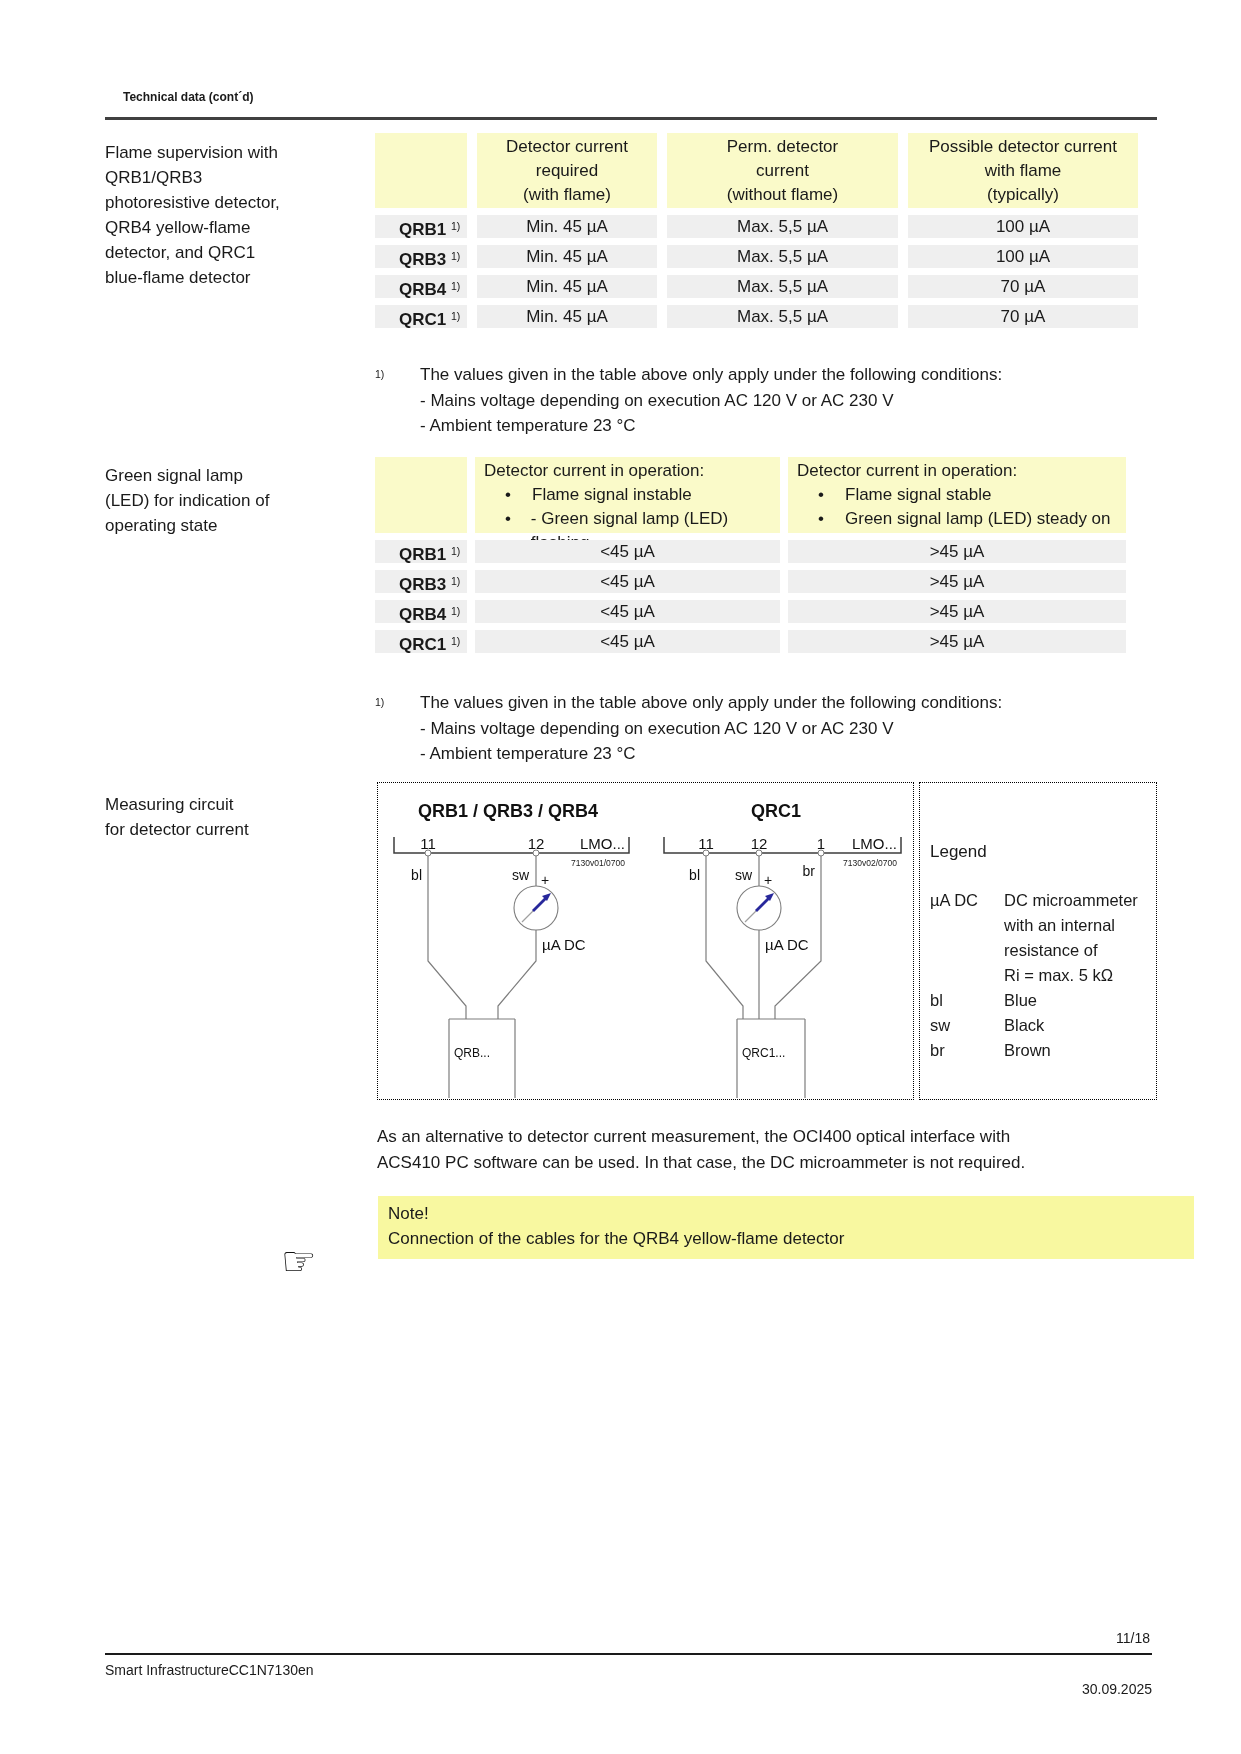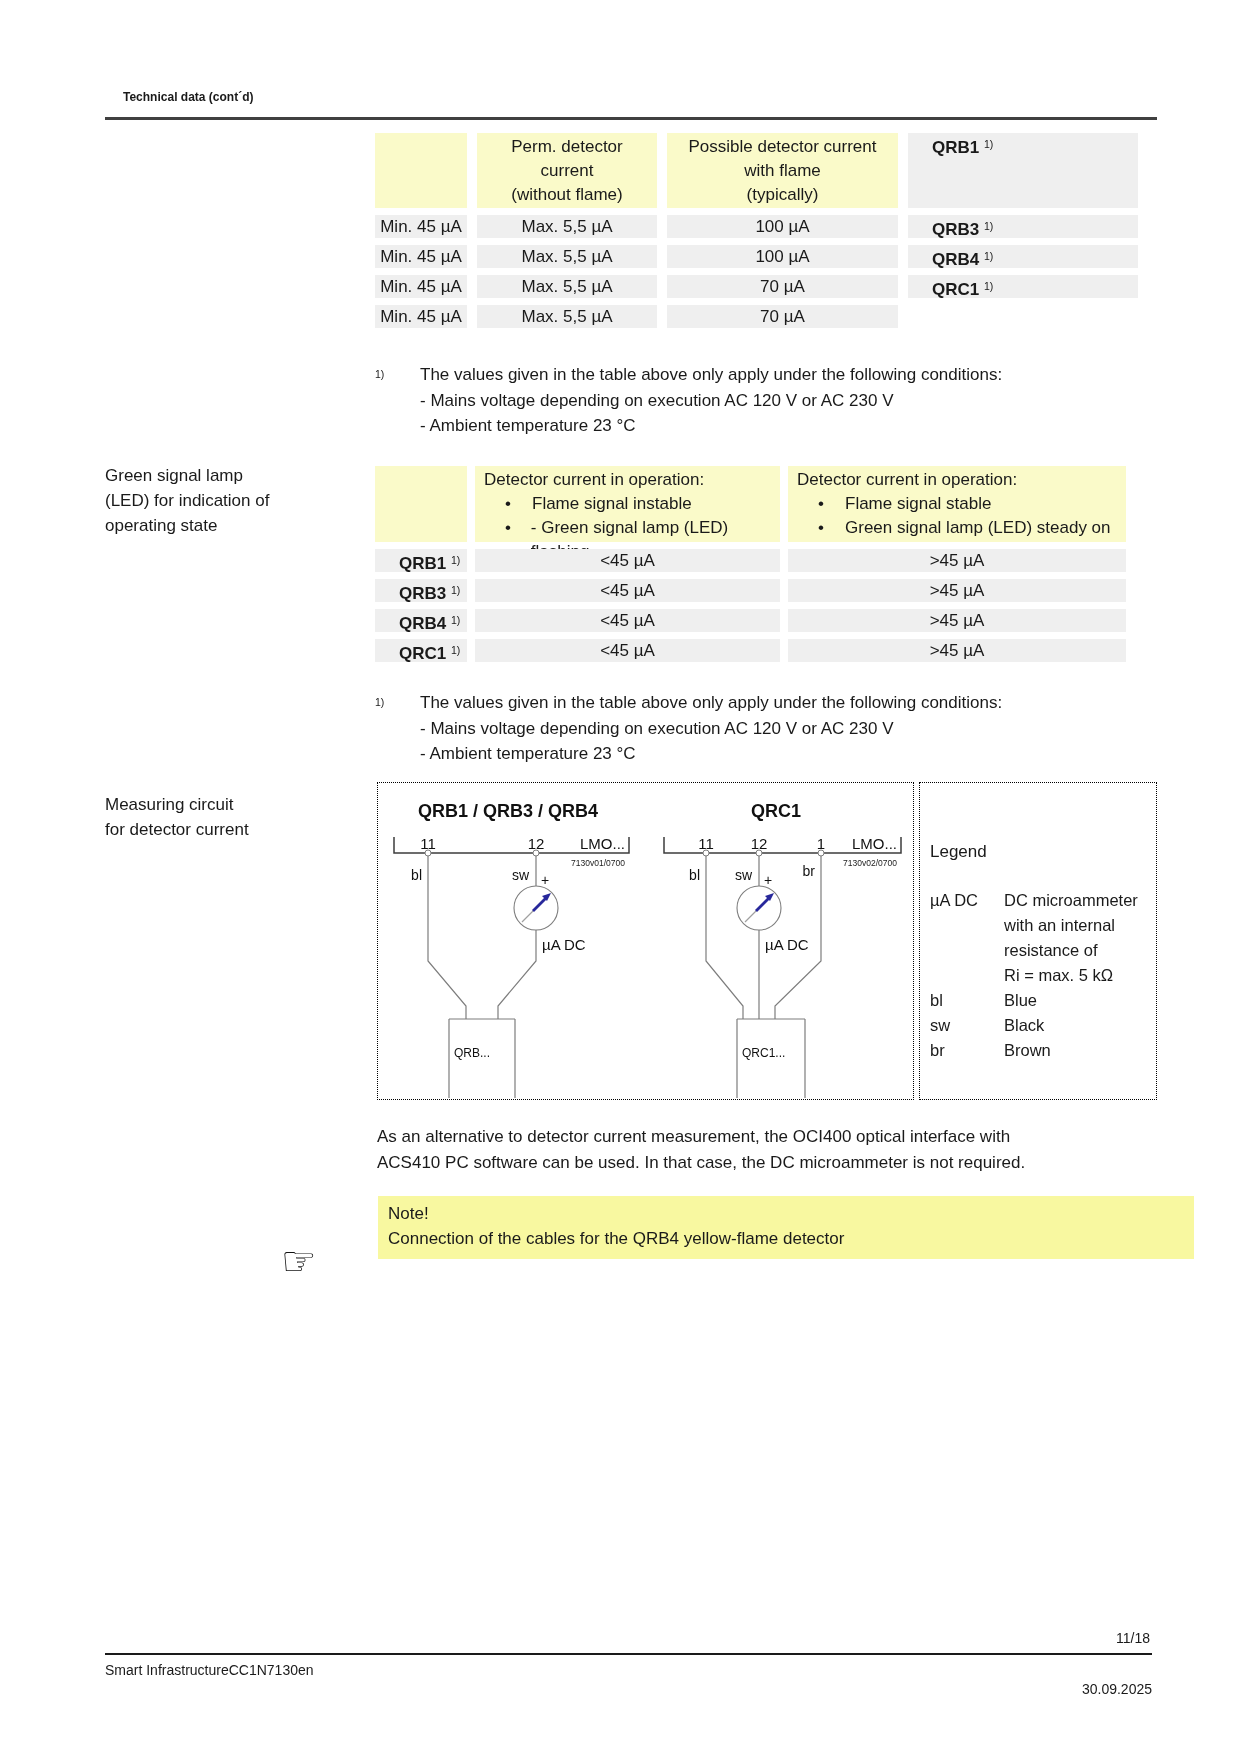--- a/index.html
+++ b/index.html
@@ -16,21 +16,21 @@
     font-family:"Liberation Sans","DejaVu Sans",sans-serif;color:#1a1a1a;overflow:hidden;
   }
   .abs{position:absolute;}
   .pre{white-space:pre-line;}
   .heading{left:123px;top:90px;font-size:12px;font-weight:bold;}
   .heading-rule{left:105px;top:117px;width:1052px;height:3px;background:var(--rule);}
   .side-label{left:105px;width:250px;font-size:17px;line-height:25px;}
   
   .dtable{display:grid;row-gap:7px;font-size:17px;}
   .t1{left:375px;top:133px;grid-template-columns:92px 180px 231px 230px;column-gap:10px;grid-template-rows:75px 23px 23px 23px 23px;}
-  .t2{left:375px;top:457px;grid-template-columns:92px 305px 338px;column-gap:8px;grid-template-rows:76px 23px 23px 23px 23px;margin-top:9px;}
+  .t2{left:375px;top:457px;grid-template-columns:92px 305px 338px;column-gap:8px;grid-template-rows:76px 23px 23px 23px 23px;}
   .hcell{background:var(--table-header-bg);}
   .hcell.center{display:flex;align-items:center;justify-content:center;text-align:center;line-height:24px;}
   .hcell.left{padding:2px 0 0 9px;line-height:24px;}
   .ccell{background:var(--table-row-bg);line-height:23px;text-align:center;}
   .lcell{background:var(--table-row-bg);line-height:23px;padding-left:24px;}
   .lcell b{font-weight:bold;}
   sup{font-size:10.5px;vertical-align:5px;}
   .hb{display:flex;padding-left:21px;}
   .hb .bullet{width:27px;}
   
@@ -64,23 +64,32 @@
   .footer-date{left:105px;top:1681px;width:1047px;text-align:right;font-size:14px;}
 </style>
 </head>
 <body>
 
 <div class="page">
 
   <div class="abs heading">Technical data (cont´d)</div>
   <div class="abs heading-rule"></div>
 
+  <div class="abs side-label pre" style="top:140px">Flame supervision with
+QRB1/QRB3
+photoresistive detector,
+QRB4 yellow-flame
+detector, and QRC1
+blue-flame detector</div>
 
   <div class="abs dtable t1">
     <div class="hcell"></div>
+    <div class="hcell center pre">Detector current
+required
+(with flame)</div>
     <div class="hcell center pre">Perm. detector
 current
 (without flame)</div>
     <div class="hcell center pre">Possible detector current
 with flame
 (typically)</div>
 
     <div class="lcell"><b>QRB1</b> <sup>1)</sup></div>
     <div class="ccell">Min. 45 µA</div>
     <div class="ccell">Max. 5,5 µA</div>

